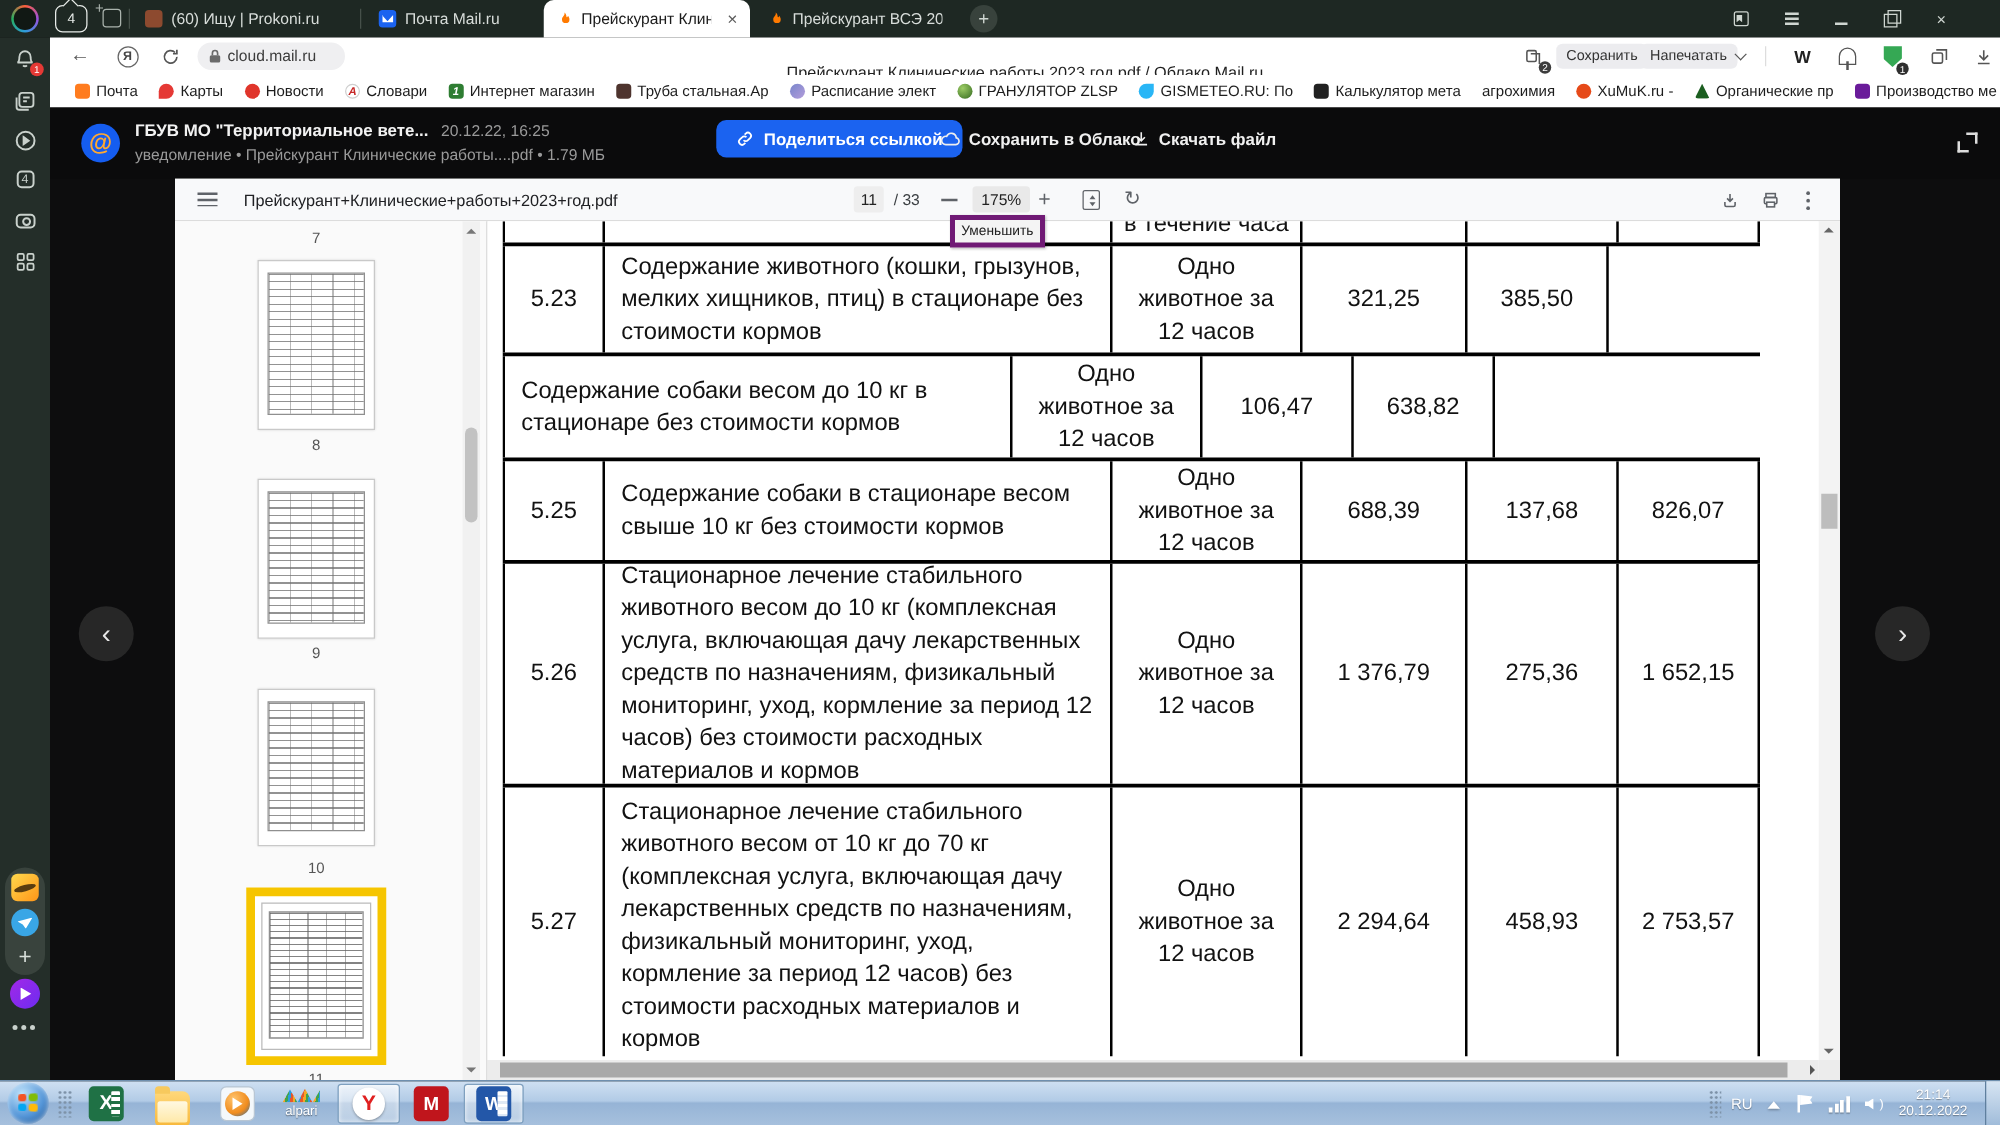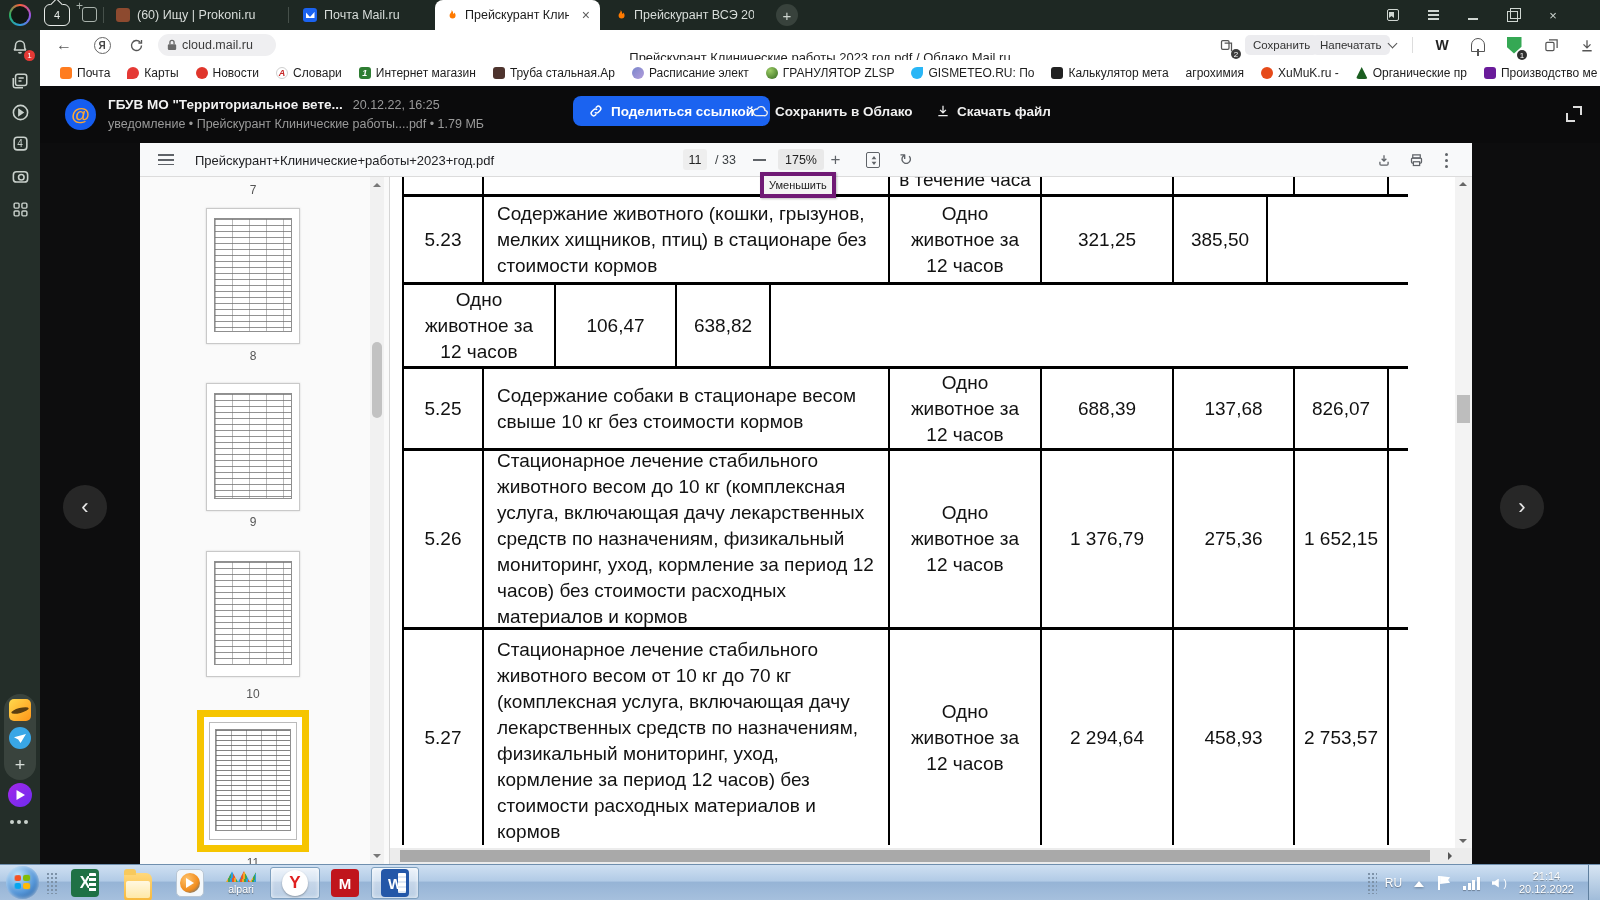--- a/index.html
+++ b/index.html
@@ -124,21 +124,21 @@
   .pthumb{position:absolute;left:2px;width:10px;border-radius:5px;background:#c2c2c2;}
   .arr{position:absolute;width:0;height:0;border:4px solid transparent;}
 
   
   .pagearea{position:absolute;left:250px;top:34px;width:1065px;height:671px;background:#fff;overflow:hidden;}
   .ptable{position:absolute;left:12px;top:0;width:1006px;height:671px;overflow:hidden;font-size:19px;color:#121212;}
   .trow{display:flex;border-bottom:3px solid #000;}
   .c{border-left:2px solid #000;display:flex;align-items:center;justify-content:center;text-align:center;overflow:hidden;}
   .c:last-child{border-right:2px solid #000;}
   .c1{width:80px;}.c2{width:406px;justify-content:flex-start;text-align:left;padding:6px 10px 6px 13px;line-height:26px;}
-  .c3{width:152px;line-height:26px;}.c4{width:132px;}.c5{width:121px;}.c6{width:96px;}
+  .c3{width:152px;line-height:26px;}.c4{width:132px;}.c5{width:121px;}.c6{width:115px;}
   .c3 span{display:inline-block;max-width:114px;}
   .partial .c{align-items:flex-end;padding-bottom:1px;border-bottom:none;}
   .trow.partial{border-bottom:3px solid #000;}
   .r4 .c2{align-items:flex-start;padding-top:7px;}
 
   
   .vscroll{position:absolute;left:1315px;top:34px;width:17px;height:671px;background:#f3f3f3;}
   .vthumb{position:absolute;left:2px;top:218px;width:13px;height:28px;background:#bdbdbd;}
   .hscroll{position:absolute;left:250px;top:705px;width:1065px;height:16px;background:#ececec;}
   .hthumb{position:absolute;left:10px;top:2px;width:1030px;height:12px;background:#a9a9a9;}
@@ -423,21 +423,21 @@
           <path d="M14 10a4 4 0 0 0-6 0l-3 3a4 4 0 0 0 6 6L12.5 17.5"></path>
         </svg>
       <span>Поделиться ссылкой</span>
     </div>
     <div class="hact" style="left:712px">
       <svg width="16" height="14" viewBox="0 0 24 20" fill="none" stroke="#eee" stroke-width="2">
           <path d="M7 17a5 5 0 1 1 1-9.9A6 6 0 0 1 19.5 9 4 4 0 0 1 18 17z"></path>
         </svg>
       <span>Сохранить в Облако</span>
     </div>
-    <div class="hact" style="left:896px">
+    <div class="hact" style="left:866px">
       <svg width="14" height="14" viewBox="0 0 24 24" fill="none" stroke="#eee" stroke-width="2.2">
           <path d="M12 3v11M7 10l5 5 5-5M4 20h16"></path>
         </svg>
       <span>Скачать файл</span>
     </div>
     <div class="expand"></div>
   </div>
 
   <div class="abs overlay-l">
     <div class="navcirc" style="left:23px;top:342px">‹</div>
@@ -527,20 +527,21 @@
         <div class="trow" style="height:88px">
           <div class="c c1">5.23</div>
           <div class="c c2">Содержание животного (кошки, грызунов, мелких хищников, птиц) в стационаре без стоимости кормов</div>
           <div class="c c3">
               <span>Одно животное за 12 часов</span>
             </div>
           <div class="c c4">321,25</div>
           <div class="c c6">385,50</div>
         </div>
         <div class="trow" style="height:84px">
+          <div class="c c2">Содержание собаки весом до 10 кг в стационаре без стоимости кормов</div>
           <div class="c c3">
               <span>Одно животное за 12 часов</span>
             </div>
           <div class="c c5">106,47</div>
           <div class="c c6">638,82</div>
         </div>
         <div class="trow" style="height:82px">
           <div class="c c1">5.25</div>
           <div class="c c2">Содержание собаки в стационаре весом свыше 10 кг без стоимости кормов</div>
           <div class="c c3">

